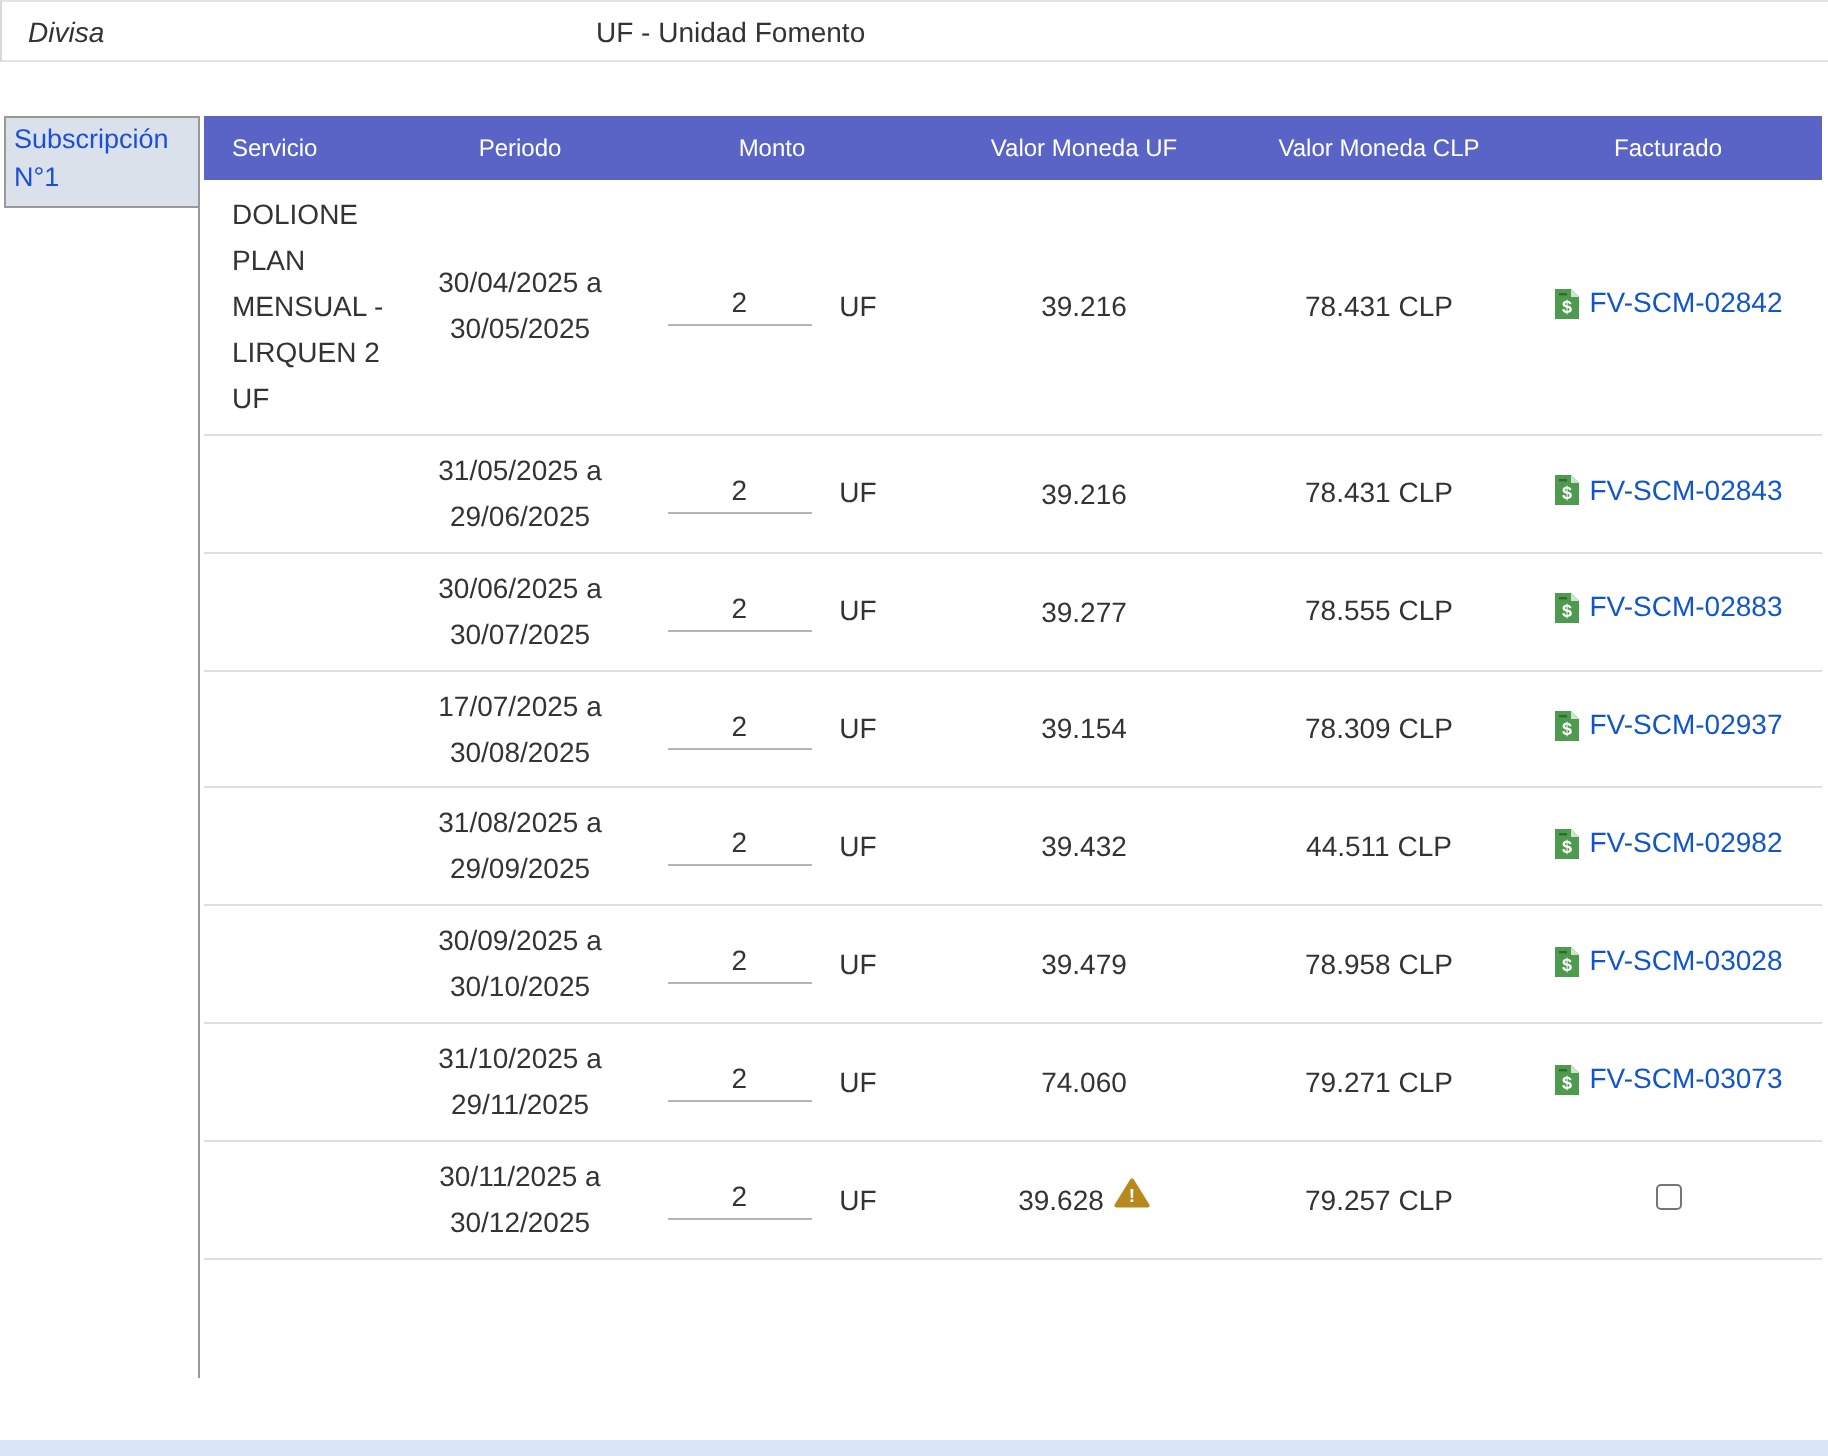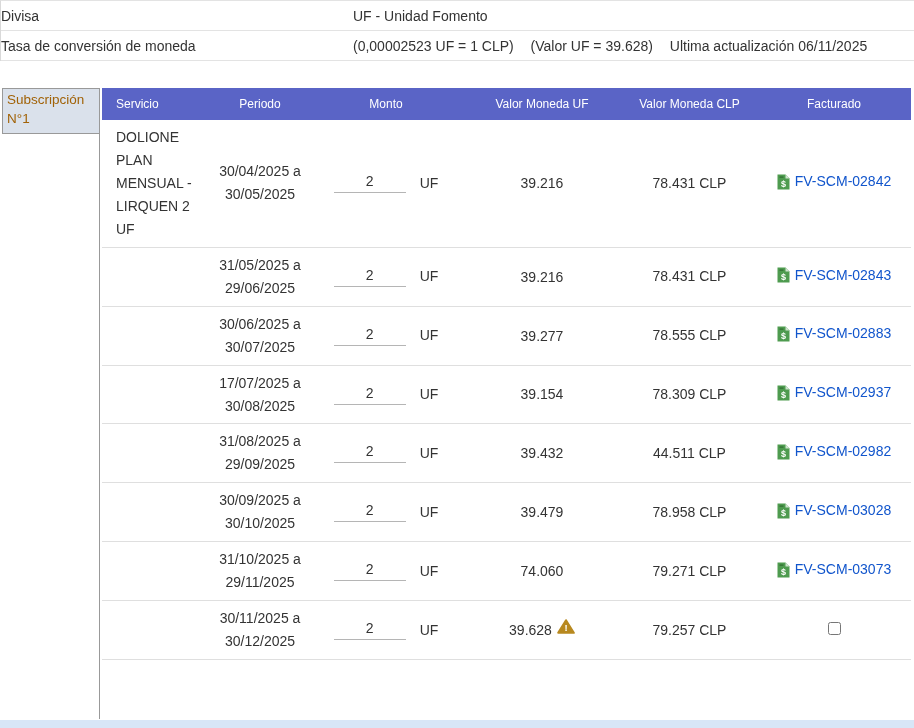--- a/index.html
+++ b/index.html
@@ -7,29 +7,29 @@
   body {
     width:914px; height:728px; overflow:hidden; position:relative;
     background:#fff; color:#333;
     font-family:"Liberation Sans", sans-serif; font-size:14px;
   }
   .page { position:relative; width:914px; height:728px; overflow:hidden; }
 
   
   .info-panel { border-top:1px solid #e3e3e3; border-left:1px solid #d9d9d9; }
   .info-row { display:flex; align-items:center; height:30px; border-bottom:1px solid #e3e3e3; }
-  .info-label { width:352px; flex-shrink:0; }
+  .info-label { width:297px; padding-left:13px; flex-shrink:0;font-style:italic; }
   .info-value span { margin-right:13px; }
 
   
   .main { display:flex; margin-top:27px; height:631px; overflow:hidden; }
   .sidebar { width:100px; flex-shrink:0; border-right:1px solid #999; }
   .sub-box {
     margin-left:2px; background:#dae1eb; border:1px solid #999; border-right:none;
-    padding:2px 4px 4px; font-size:13.5px; line-height:1.4; color:#a16207;
+    padding:2px 4px 4px; font-size:13.5px; line-height:1.4; color:#1d4ed8;
   }
   .table-area { margin-left:2px; }
 
   table { border-collapse:collapse; table-layout:fixed; width:809px; }
   thead th {
     background:#5a64c6; color:#fff; font-weight:400; font-size:12px;
     height:32px; padding:0; text-align:center;
   }
   thead th.h-servicio { text-align:left; padding-left:14px; }
   tbody td {
@@ -56,28 +56,20 @@
 </head>
 <body>
 
 <div class="page">
 
   <div class="info-panel">
     <div class="info-row">
       <div class="info-label">Divisa</div>
       <div class="info-value">
         <span>UF - Unidad Fomento</span>
-      </div>
-    </div>
-    <div class="info-row">
-      <div class="info-label">Tasa de conversión de moneda</div>
-      <div class="info-value">
-        <span>(0,00002523 UF = 1 CLP)</span>
-        <span>(Valor UF = 39.628)</span>
-        <span>Ultima actualización 06/11/2025</span>
       </div>
     </div>
   </div>
 
   <div class="main">
     <div class="sidebar">
       <div class="sub-box">Subscripción N°1</div>
     </div>
     <div class="table-area">
       <table>

